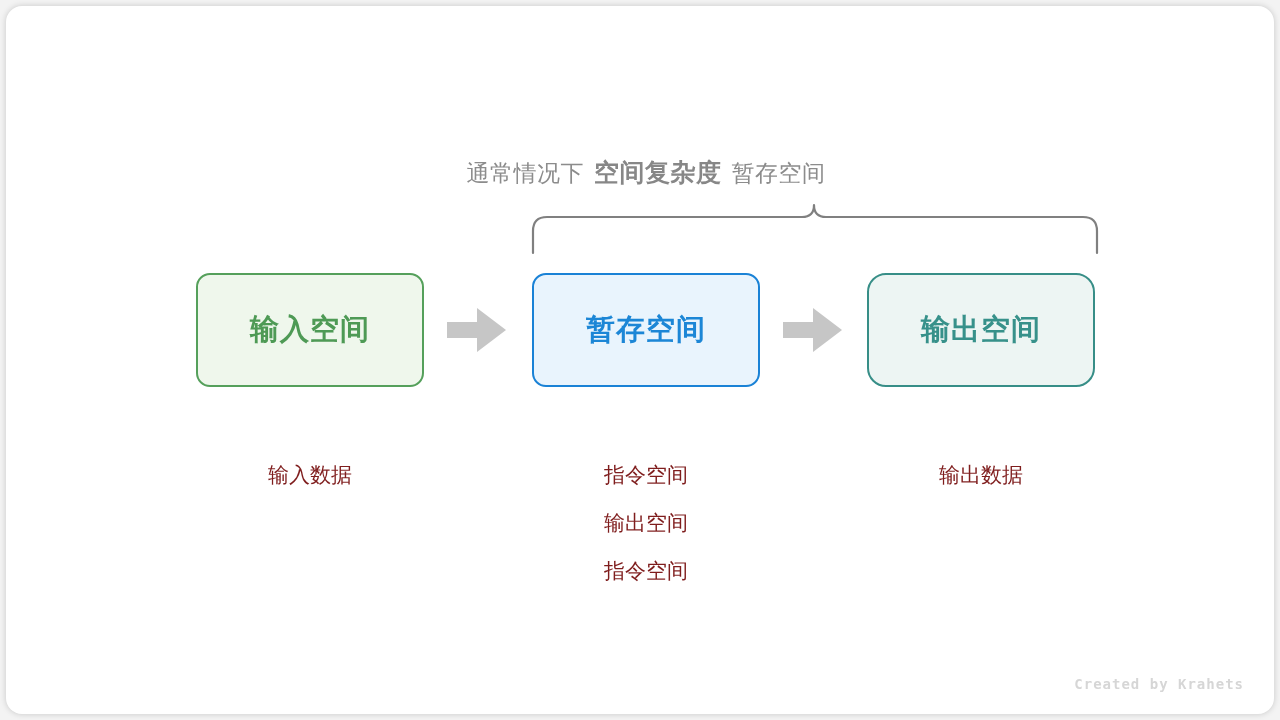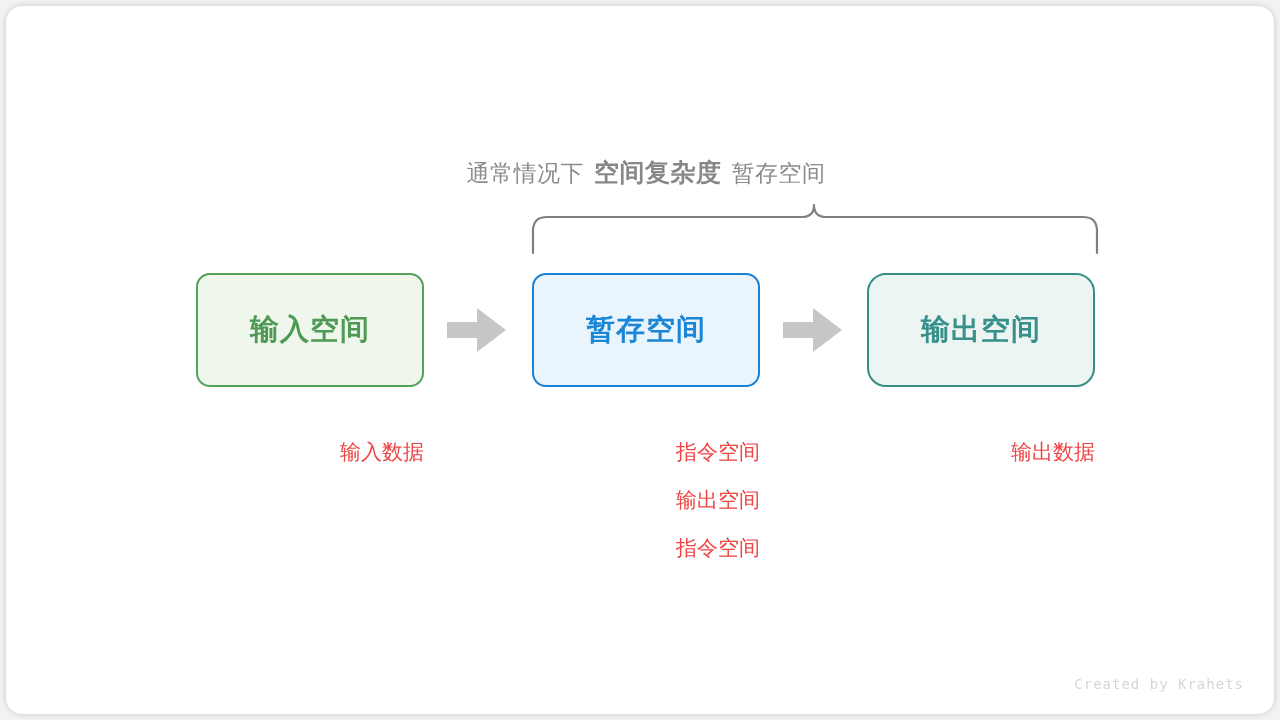--- a/index.html
+++ b/index.html
@@ -86,40 +86,41 @@
     top: 300px;
     width: 60px;
     height: 48px;
   }
   #arrow-1 { left: 441px; }
   #arrow-2 { left: 777px; }
 
   
   .caption-col {
     position: absolute;
-    top: 422px;
+    top: 445px;
     width: 228px;
-    text-align: right;
-    color: #ef4444;
+    text-align: center;
+    color: #7f1d1d;
     font-size: 21px;
     line-height: 48px;
   }
   #cap-input  { left: 190px; }
   #cap-temp   { left: 526px; }
   #cap-output { left: 861px; }
 
   
   #watermark {
     position: absolute;
     right: 30px;
     bottom: 22px;
     font-family: "DejaVu Sans Mono", "Liberation Mono", monospace;
     font-size: 14px;
     color: #d6d6d6;
     letter-spacing: 1px;
+    font-weight: bold;
   }
 </style>
 </head>
 <body>
 
 <div id="stage">
   <div id="card">
 
     <div id="caption">
       <span>通常情况下</span><span class="strong">空间复杂度</span><span>暂存空间</span>

